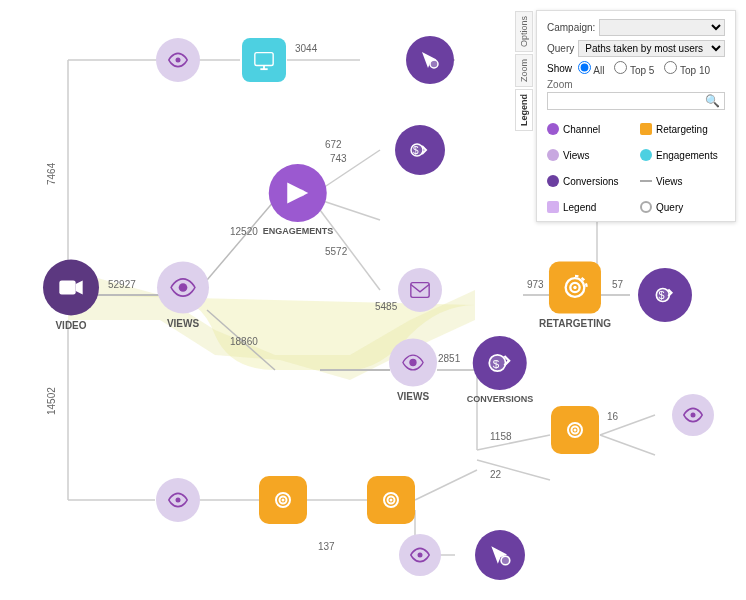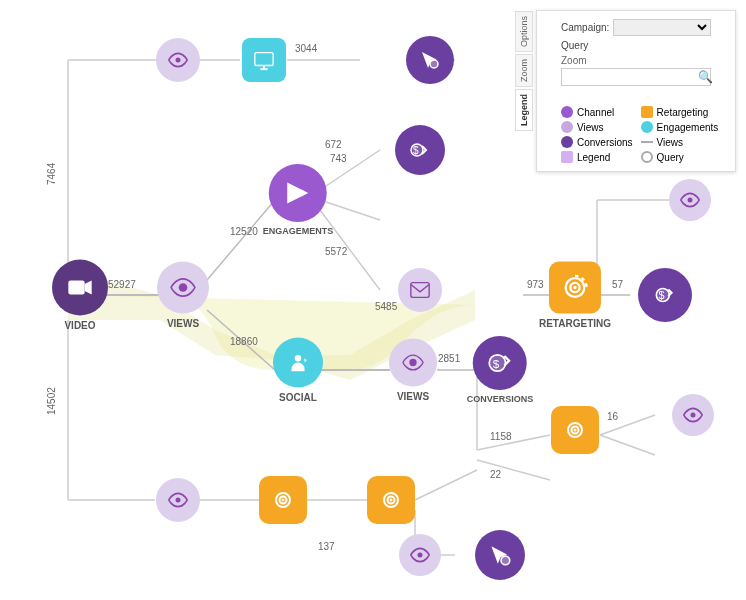--- a/index.html
+++ b/index.html
@@ -52,21 +52,21 @@
     .bg-lavender { background: #e8dff0; }
     .bg-purple-dark { background: #6b3fa0; }
 
     
     .legend-panel {
       position: absolute;
       top: 10px;
       right: 10px;
       background: white;
       border: 1px solid #ddd;
-      padding: 8px 24px;
+      padding: 8px 10px;
       font-size: 10px;
       width: 200px;
       box-shadow: 0 1px 4px rgba(0,0,0,0.15);
     }
     .legend-panel .row {
       display: flex;
       align-items: center;
       margin-bottom: 4px;
     }
     .legend-panel label {
@@ -89,22 +89,22 @@
     }
     .legend-panel .search-row input {
       border: none;
       outline: none;
       font-size: 10px;
       flex: 1;
     }
     .legend-colors {
       display: grid;
       grid-template-columns: 1fr 1fr;
-      gap: 3px 8px;
-      margin-top: 20px;
+      gap: 14px 8px;
+      margin-top: 13px;
     }
     .legend-color-item {
       display: flex;
       align-items: center;
       gap: 4px;
       font-size: 10px;
     }
     .color-dot {
       width: 12px;
       height: 12px;
@@ -215,21 +215,21 @@
 
     <text x="643" y="195" font-size="10" fill="#666"></text>
 
     <text x="230" y="235" font-size="10" fill="#666">12520</text>
 
     <text x="230" y="345" font-size="10" fill="#666">18860</text>
 
     <text x="108" y="288" font-size="10" fill="#666">52927</text>
   </svg>
 
-  <div class="node" style="left:80px; top:295px;">
+  <div class="node" style="left:71px; top:295px;">
     <div class="node-circle circle-lg bg-purple-dark" style="background:#5c3880;">
       <svg width="28" height="28" viewBox="0 0 24 24" fill="white">
         <rect x="2" y="6" width="14" height="12" rx="2"></rect>
         <polygon points="16,9 22,6 22,18 16,15"></polygon>
       </svg>
     </div>
     <div class="node-label">VIDEO</div>
   </div>
 
   <div class="node" style="left:183px; top:295px;">
@@ -246,30 +246,20 @@
   <div class="node" style="left:298px; top:200px;">
     <div class="node-circle circle-lg" style="background:#9b59d0; width:58px;height:58px;">
       <svg width="28" height="28" viewBox="0 0 24 24" fill="white">
         <path d="M3 3l18 9-18 9V3z" fill="white"></path>
         <circle cx="15" cy="12" r="3" fill="rgba(255,255,255,0.4)"></circle>
       </svg>
     </div>
     <div class="node-label" style="font-size:9px;">ENGAGEMENTS</div>
   </div>
 
-  <div class="node" style="left:298px; top:370px;">
-    <div class="node-circle circle-md" style="background:#4dd0e1; width:50px;height:50px;">
-      <svg width="26" height="26" viewBox="0 0 24 24" fill="white">
-        <circle cx="12" cy="8" r="3"></circle>
-        <path d="M6 20v-2a6 6 0 0 1 12 0v2"></path>
-        <path d="M18 8l2 2-2 2"></path>
-      </svg>
-    </div>
-    <div class="node-label">SOCIAL</div>
-  </div>
 
   <div class="node" style="left:413px; top:370px;">
     <div class="node-circle circle-md" style="background:#ddd0ec; width:48px;height:48px;">
       <svg width="22" height="22" viewBox="0 0 24 24" fill="#8e44ad">
         <circle cx="12" cy="12" r="4"></circle>
         <path d="M1 12s4-8 11-8 11 8 11 8-4 8-11 8-11-8-11-8z" stroke="#8e44ad" stroke-width="1.5" fill="none"></path>
         <circle cx="12" cy="12" r="2" fill="#8e44ad"></circle>
       </svg>
     </div>
     <div class="node-label">VIEWS</div>
@@ -439,20 +429,29 @@
     </div>
 
     <div class="row">
       <label>Campaign:</label>
       <select style="font-size:10px;flex:1;border:1px solid #ccc;padding:1px 2px;">
         <option></option>
       </select>
     </div>
     <div class="row">
       <label style="">Query</label>
+      <select style="font-size:10px;flex:1;border:1px solid #ccc;padding:1px 2px;">
+        <option>Paths taken by most users</option>
+      </select>
+    </div>
+    <div class="radio-row">
+      <span>Show</span>
+      <label><input type="radio" name="show" checked="" style=""> All</label>
+      <label><input type="radio" name="show" style=""> Top 5</label>
+      <label><input type="radio" name="show" style=""> Top 10</label>
     </div>
     <div style="font-size:10px;color:#666;margin-bottom:2px;">Zoom</div>
     <div class="search-row">
       <input type="text" style="border: none; outline: none; font-size: 10px; flex: 1 1 0%;">
       <span style="font-size:12px;color:#999;">🔍</span>
     </div>
     <div class="legend-colors">
       <div class="legend-color-item">
         <div class="color-dot" style="background:#9b59d0;"></div>
         <span>Channel</span>

